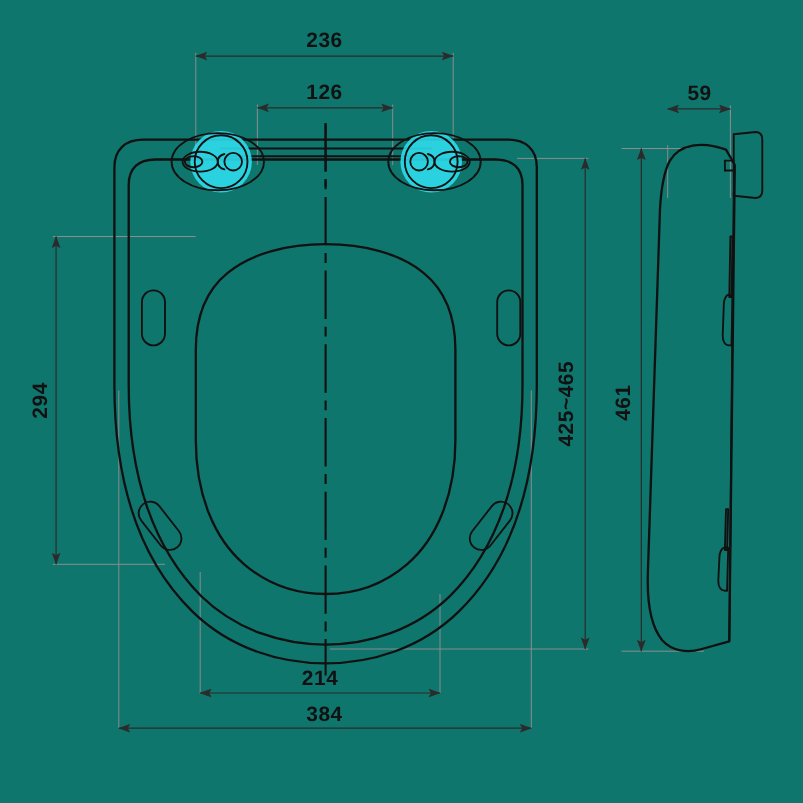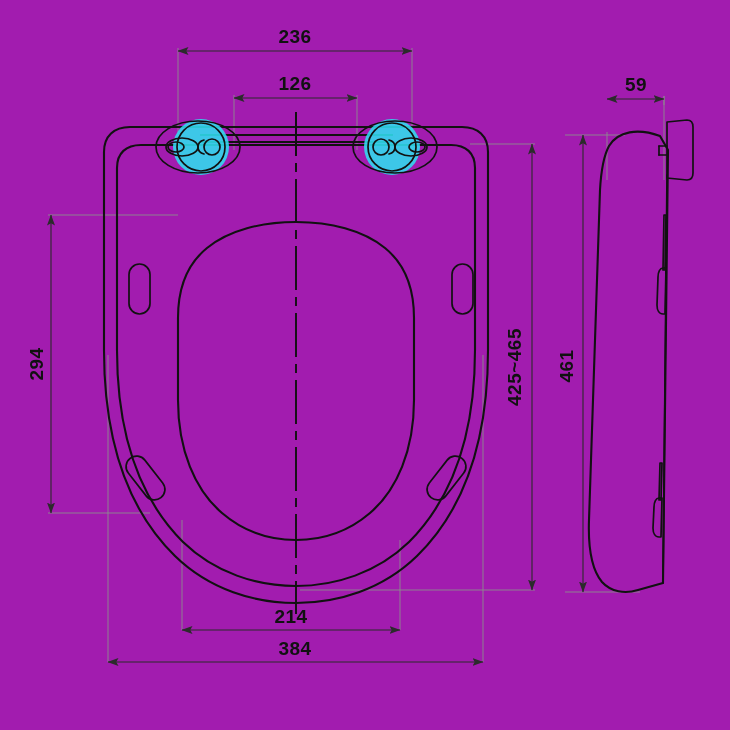--- a/index.html
+++ b/index.html
@@ -11,21 +11,21 @@
   body {
     width: 730px;
     height: 730px;
     font-family: "Liberation Sans", sans-serif;
     overflow: hidden;
   }
   #drawing-root {
     position: relative;
     width: 730px;
     height: 730px;
-    background: #a21caf;
+    background: #0f766e;
   }
   svg#tech-drawing {
     display: block;
     width: 730px;
     height: 730px;
   }
   .dim-text {
     font-family: "Liberation Sans", sans-serif;
     font-size: 19px;
     font-weight: bold;

